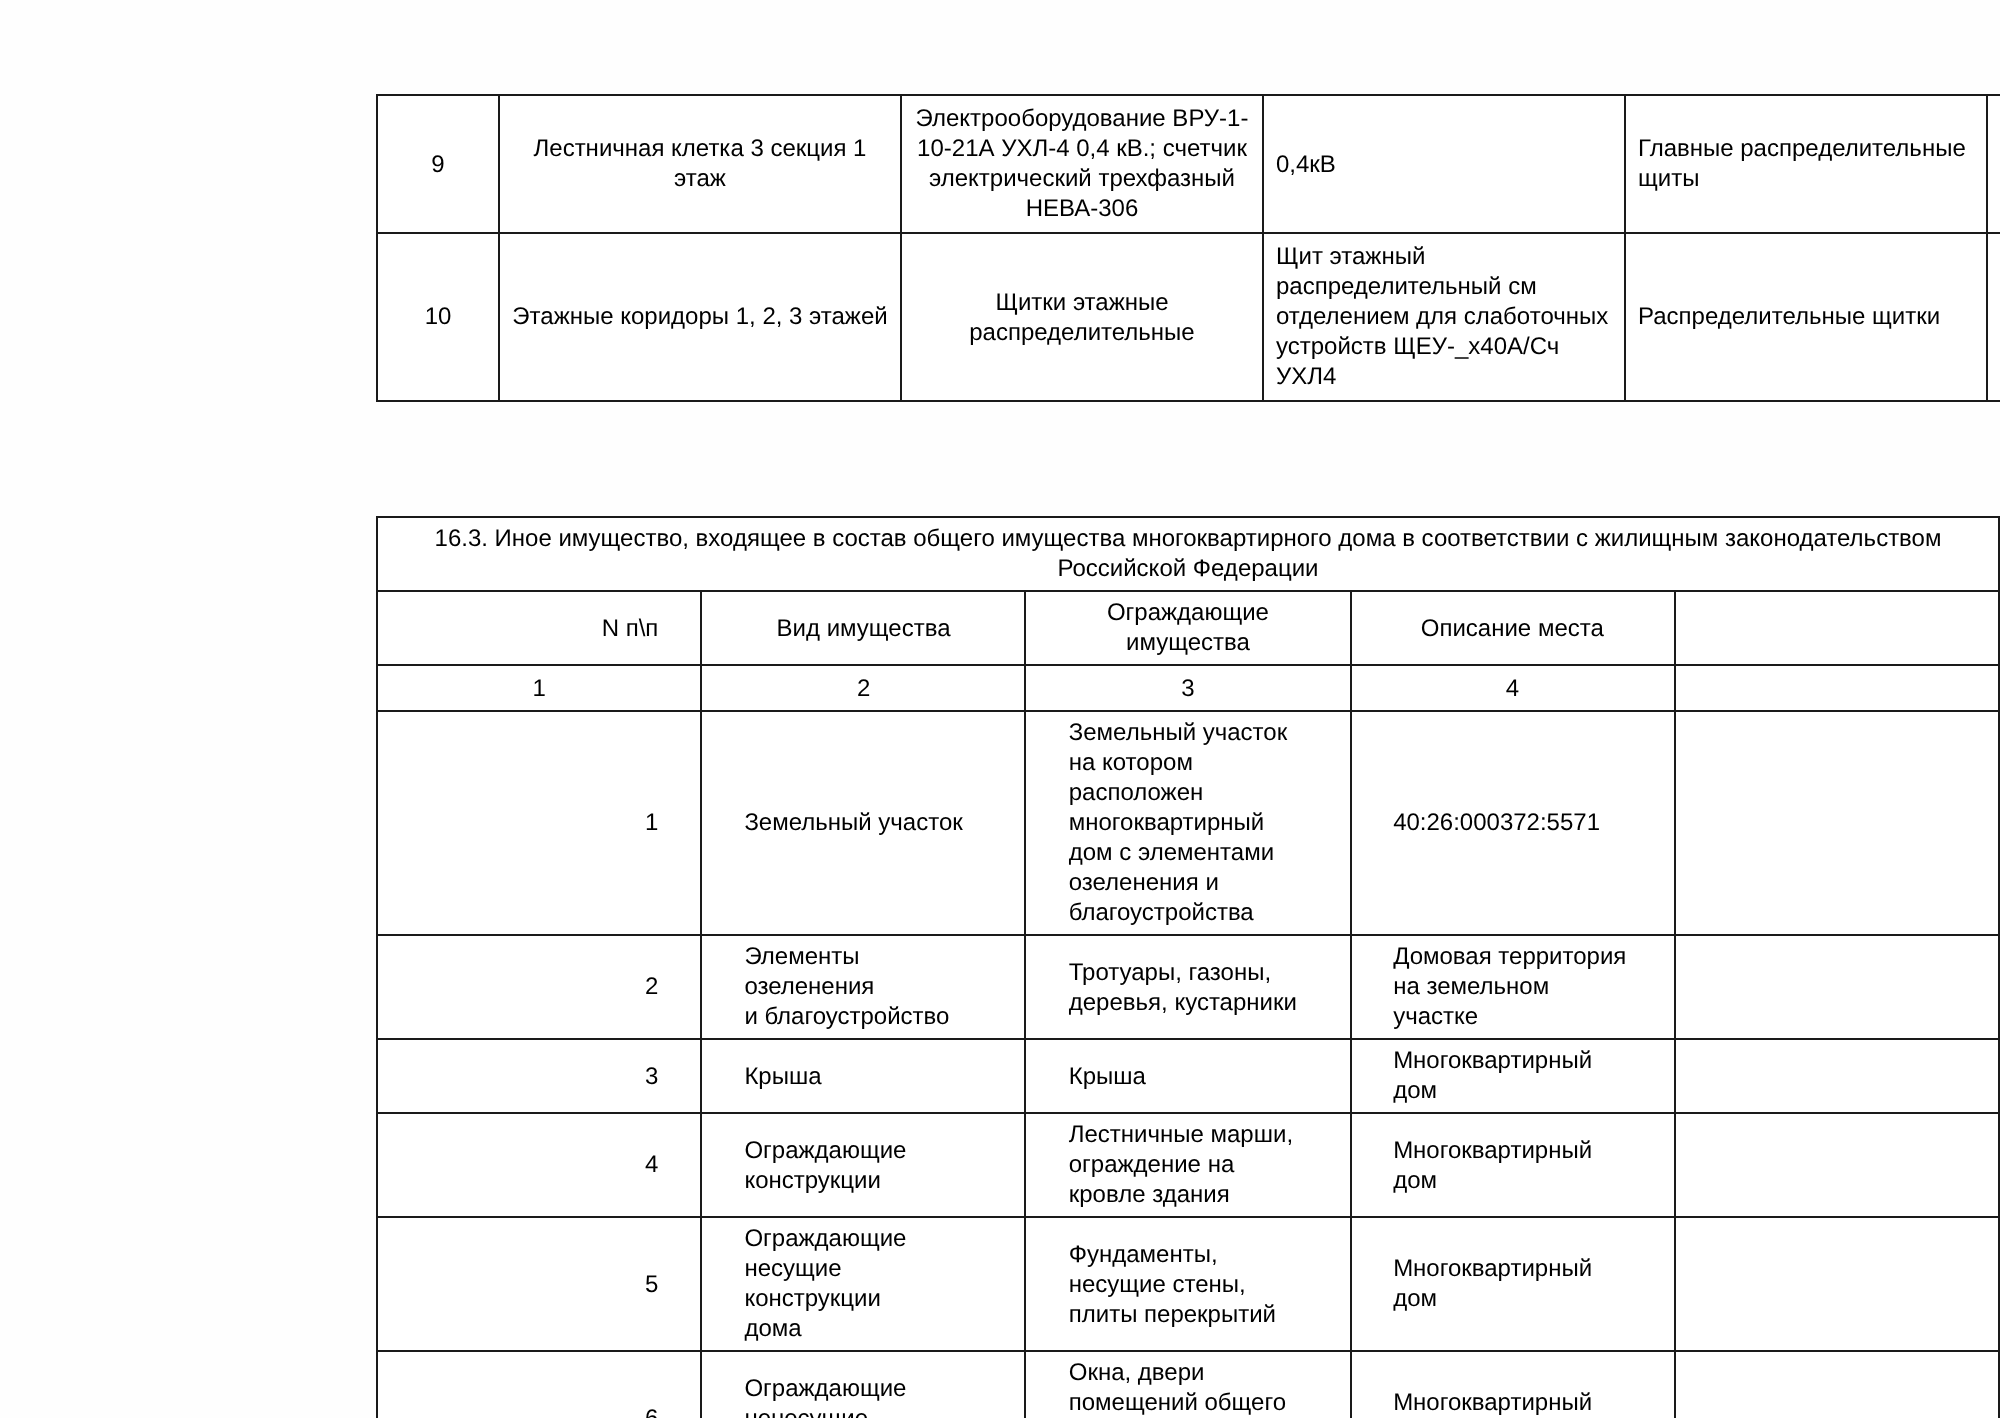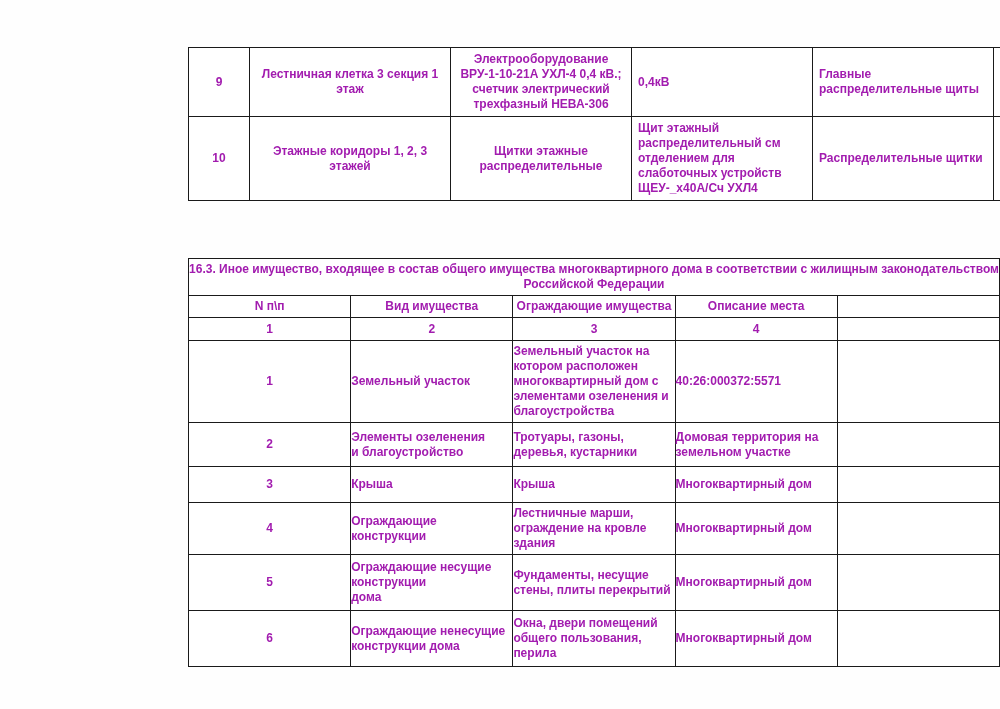--- a/index.html
+++ b/index.html
@@ -28,22 +28,22 @@
     border-collapse: collapse;
     table-layout: fixed;
     background: #fff;
   }
   .tbl td, .tbl th {
     border: 1px solid #1a1a1a;
     vertical-align: middle;
     padding: 4px 6px;
     font-size: 12px;
     line-height: 1.25;
-    color: #a21caf;
-    font-weight: bold;
+    color: #000000;
+    font-weight: normal;
   }
 
   #top-table {
     position: absolute;
     left: 188px;
     top: 47px;
     width: 812px;
   }
   #top-table td { height: 52px; }
   .c-num   { width: 48px;  text-align: center; }
@@ -55,40 +55,40 @@
 
   
   #bottom-table {
     position: absolute;
     left: 188px;
     top: 258px;
     width: 812px;
   }
   #bottom-table td {
     font-size: 12px;
-    padding: 3px 0;
+    padding: 3px 21px;
   }
   .title-cell {
     text-align: center;
     font-weight: bold;
     font-size: 12.5px;
     line-height: 1.45;
     padding: 6px 30px;
   }
   .hdr {
     text-align: center;
     font-size: 12.5px;
   }
   .numrow td {
     text-align: center;
     font-size: 12px;
     height: 16px;
     padding: 1px 4px;
   }
-  .b-num   { width: 48px;  text-align: center; vertical-align: bottom; }
+  .b-num   { width: 48px;  text-align: right; vertical-align: bottom; }
   .b-kind  { width: 178px; vertical-align: middle; }
   .b-purp  { width: 296px; vertical-align: middle; }
   .b-place { width: 190px; vertical-align: middle; }
   .b-last  { width: 100px; }
   .cell-top { vertical-align: top; padding-top: 6px; }
   .nowrapline { white-space: pre-line; }
 </style>
 </head>
 <body>
 

